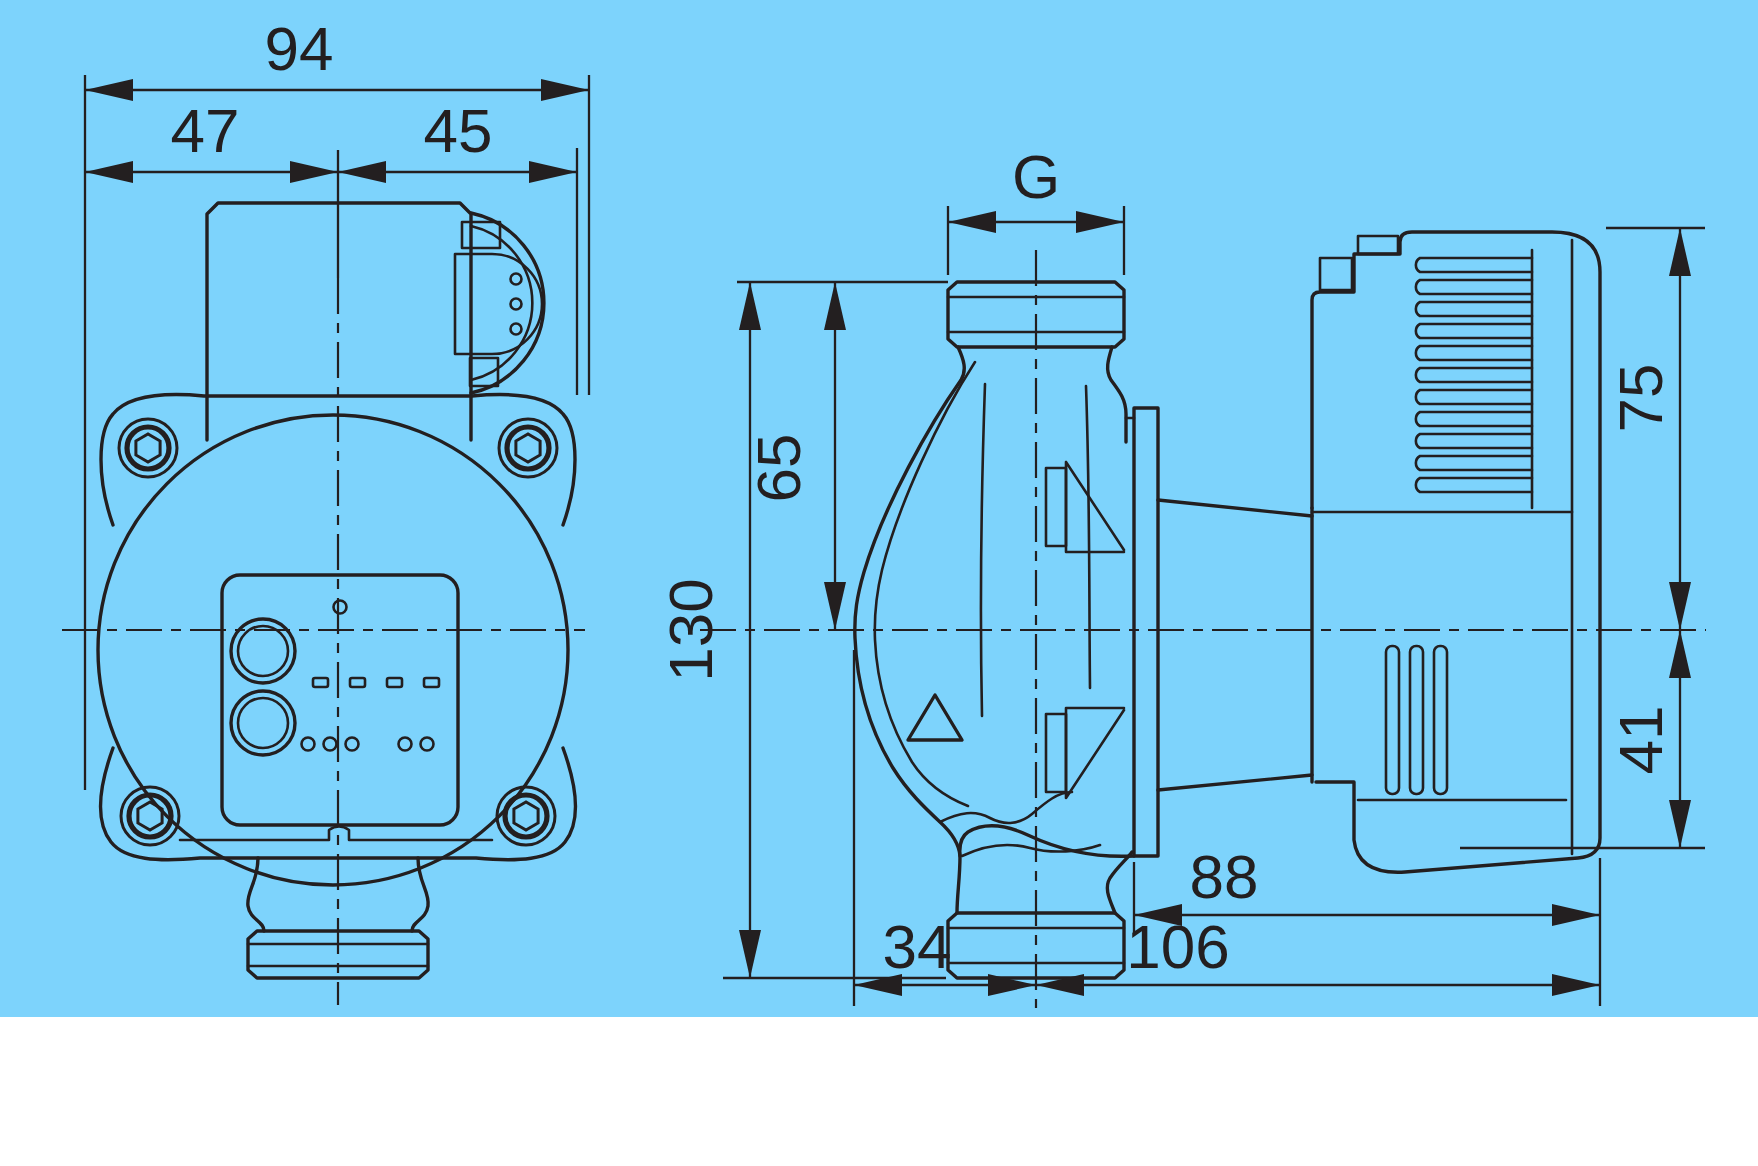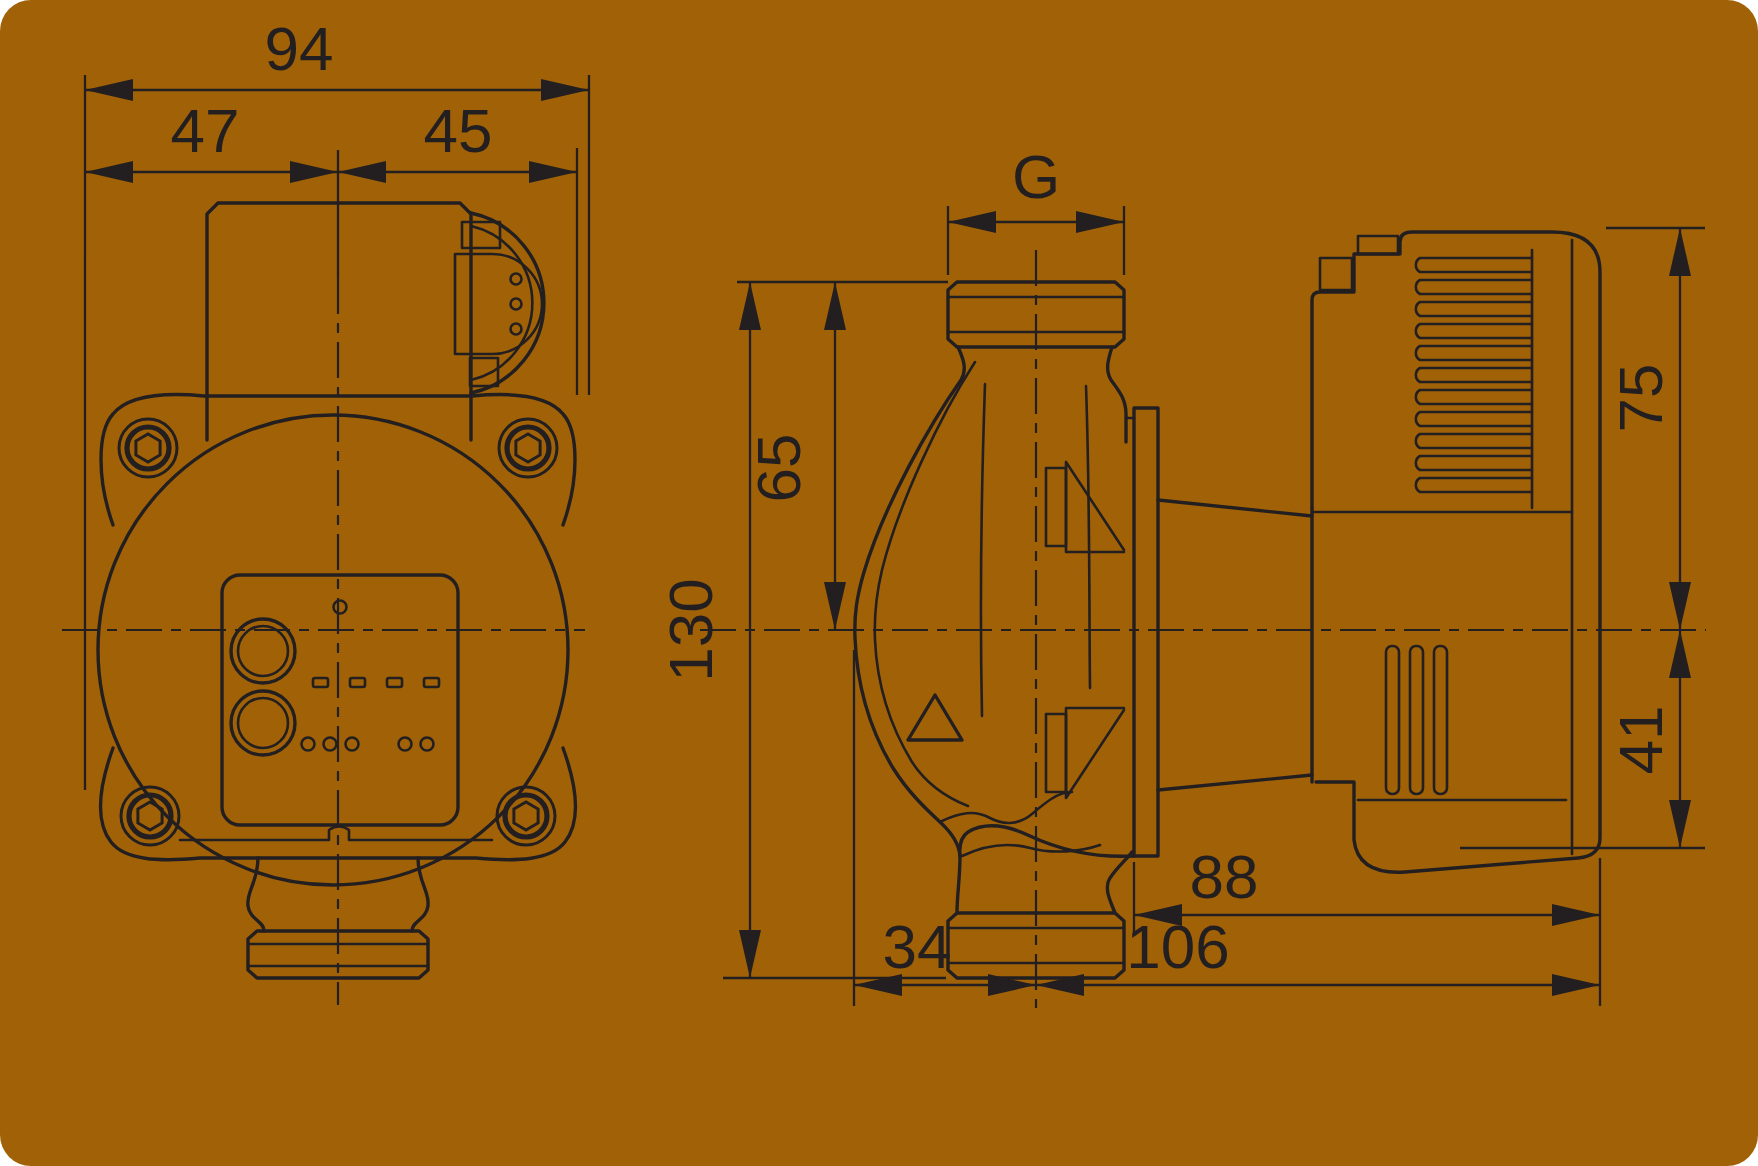--- a/index.html
+++ b/index.html
@@ -1,16 +1,16 @@
 <!DOCTYPE html>
 <html><head>
 <meta charset="utf-8">
 <style>
   html,body{margin:0;padding:0;background:#ffffff;}
-  .stage{width:1758px;height:1166px;background:#a16207;position:relative;overflow:hidden;border-radius:31px;}
+  .stage{width:1758px;height:1017px;background:#7dd3fc;position:relative;overflow:hidden;}
   svg{display:block;}
   .o   {fill:none;stroke:#231f20;stroke-width:3.4;stroke-linecap:round;stroke-linejoin:round;}
   .d   {fill:none;stroke:#231f20;stroke-width:2.6;stroke-linecap:round;stroke-linejoin:round;}
   .dim {fill:none;stroke:#231f20;stroke-width:2.3;stroke-linecap:butt;}
   .cl  {fill:none;stroke:#231f20;stroke-width:2.2;stroke-dasharray:36 9 10 9;}
   .lbl {font-family:"Liberation Sans", sans-serif;font-size:62px;fill:#231f20;text-anchor:middle;}
 </style>
 </head>
 <body>
 

